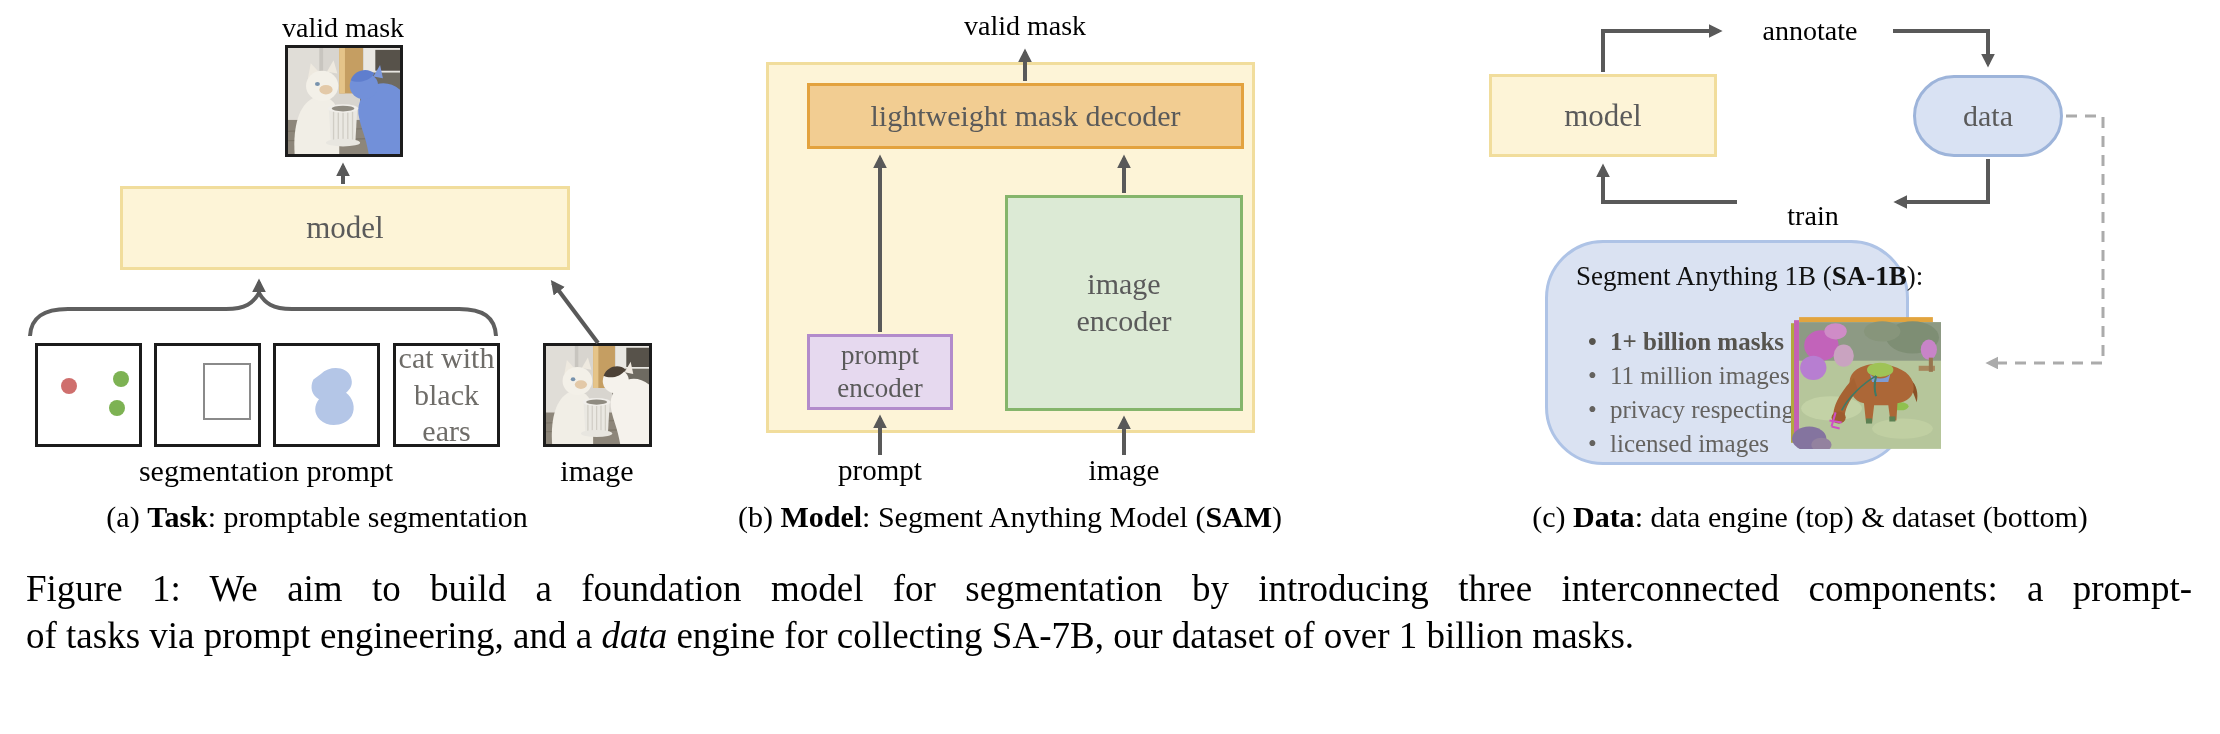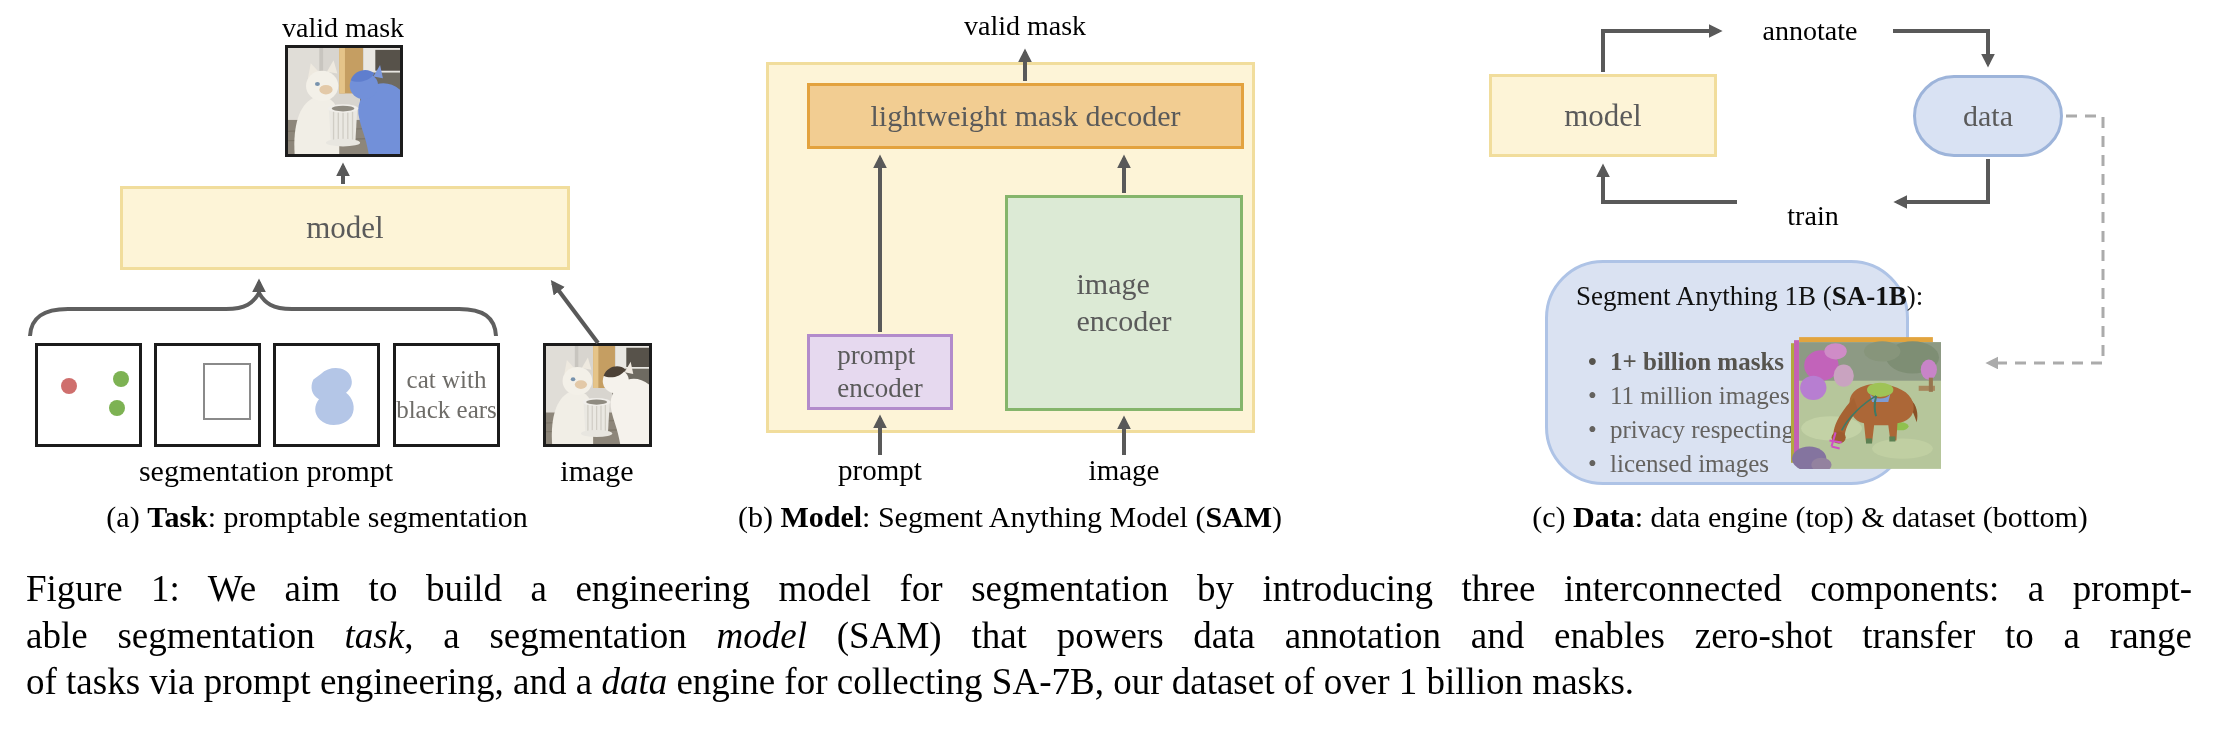--- a/index.html
+++ b/index.html
@@ -6,21 +6,21 @@
   #canvas{
     position:relative; width:2220px; height:734px; background:#ffffff;
     font-family:Liberation Serif, serif; color:#000;
     overflow:hidden;
     padding-left:32px;
   }
   .abs{position:absolute;}
   .box{
     position:absolute; box-sizing:border-box;
     display:flex; align-items:center; justify-content:center;
-    text-align:left; color:#5a5a5a;
+    text-align:center; color:#5a5a5a;
   }
   .lbl{
     position:absolute; transform:translateX(-50%);
     white-space:nowrap; color:#000;
   }
   .prewrap{white-space:pre-line; line-height:1.22;}
   .photo{position:absolute; border:3px solid #1c1c1c; box-sizing:border-box; background:#d8d5cf;}
   .promptbox{
     position:absolute; box-sizing:border-box; border:3.5px solid #1b1b1b; background:#ffffff;
     top:343px; width:107px; height:104px;
@@ -89,21 +89,21 @@
   </div>
   <div class="promptbox" style="left:154px;">
     <div class="abs" style="left:46px; top:17px; width:48px; height:57px; border:2.5px solid #8a8a8a; box-sizing:border-box;"></div>
   </div>
   <div class="promptbox" style="left:273px;">
     <svg width="100" height="97" viewBox="0 0 107 104">
       <path d="M48,30 C58,20 76,22 80,33 C83,41 80,46 75,50 C82,55 86,66 81,75 C74,86 56,88 47,79 C40,72 41,63 46,57 C38,53 36,44 40,36 Z" fill="#b4c6e7"></path>
     </svg>
   </div>
   <div class="promptbox" style="left:393px; display:flex; align-items:center; justify-content:center;">
-    <div class="prewrap" style="font-size:25px; color:#6e6c68; text-align:center;">cat with
+    <div class="prewrap" style="font-size:30px; color:#6e6c68; text-align:center;">cat with
 black ears</div>
   </div>
 
   <div class="lbl" style="left:266px; top:454px; font-size:30px;">segmentation prompt</div>
 
   <div class="photo" style="left:543px; top:343px; width:109px; height:104px;">
     <svg width="103" height="98" viewBox="0 0 118 112" preserveAspectRatio="none">
       <rect x="0" y="0" width="118" height="112" fill="#d8d5cf"></rect>
       <rect x="0" y="0" width="36" height="78" fill="#e0ddd7"></rect>
       <rect x="33" y="0" width="4" height="78" fill="#c8c5bf"></rect>
@@ -158,21 +158,21 @@
     <span>model</span>
   </div>
 
   <div class="box" style="left:1913px; top:75px; width:150px; height:82px; background:#d9e2f3; border:3px solid #9db4da; border-radius:41px; font-size:30px;">
     <span>data</span>
   </div>
 
   <div class="lbl" style="left:1810px; top:15px; font-size:28px;">annotate</div>
   <div class="lbl" style="left:1813px; top:200px; font-size:28px;">train</div>
 
-  <div class="card" style="left:1545px; top:260px; width:364px; height:225px;">
+  <div class="card" style="left:1545px; top:240px; width:364px; height:225px;">
     <div class="card-title"><span>Segment Anything 1B (</span><span style="font-weight: bold;">SA-1B</span><span>):</span></div>
     <div class="bullets">
       <div class="bullet-row b1"><span class="bullet-char">•</span><span>1+ billion masks</span></div>
       <div class="bullet-row"><span class="bullet-char">•</span><span>11 million images</span></div>
       <div class="bullet-row"><span class="bullet-char">•</span><span>privacy respecting</span></div>
       <div class="bullet-row"><span class="bullet-char">•</span><span>licensed images</span></div>
     </div>
     <div class="abs" style="left:243px; top:74px;">
       <svg width="150" height="132" viewBox="0 0 148 130">
         <rect x="0" y="6" width="5" height="118" fill="#b1a93e"></rect>
@@ -236,18 +236,17 @@
     <path d="M1737,202 L1603,202 L1603,167" stroke="#595959" stroke-width="4" fill="none" marker-end="url(#ah)"></path>
 
     <path d="M2066,116 L2103,116 L2103,363 L1989,363" stroke="#ababab" stroke-width="3" stroke-dasharray="11 8" fill="none" marker-end="url(#ahl)"></path>
   </svg>
 
   <div class="subcap" style="left:317px; top:500px;"><span>(a) </span><span style="font-weight: bold;">Task</span><span>: promptable segmentation</span></div>
   <div class="subcap" style="left:1010px; top:500px;"><span>(b) </span><span style="font-weight: bold;">Model</span><span>: Segment Anything Model (</span><span style="font-weight: bold;">SAM</span><span>)</span></div>
   <div class="subcap" style="left:1810px; top:500px;"><span>(c) </span><span style="font-weight: bold;">Data</span><span>: data engine (top) &amp; dataset (bottom)</span></div>
 
   <div class="figcap">
-    <div class="figline just"><span>Figure 1: We aim to build a engineering model for segmentation by introducing three interconnected components: a prompt-</span></div>
-    <div class="figline just"><span>able segmentation </span><span style="font-style: italic;">task</span><span>, a segmentation </span><span style="font-style: italic;">model</span><span> (SAM) that powers data annotation and enables zero-shot transfer to a range</span></div>
+    <div class="figline just"><span>Figure 1: We aim to build a foundation model for segmentation by introducing three interconnected components: a prompt-</span></div>
     <div class="figline"><span>of tasks via prompt engineering, and a </span><span style="font-style: italic;">data</span><span> engine for collecting SA-7B, our dataset of over 1 billion masks.</span></div>
   </div>
 
 </div>
 
 </body></html>

